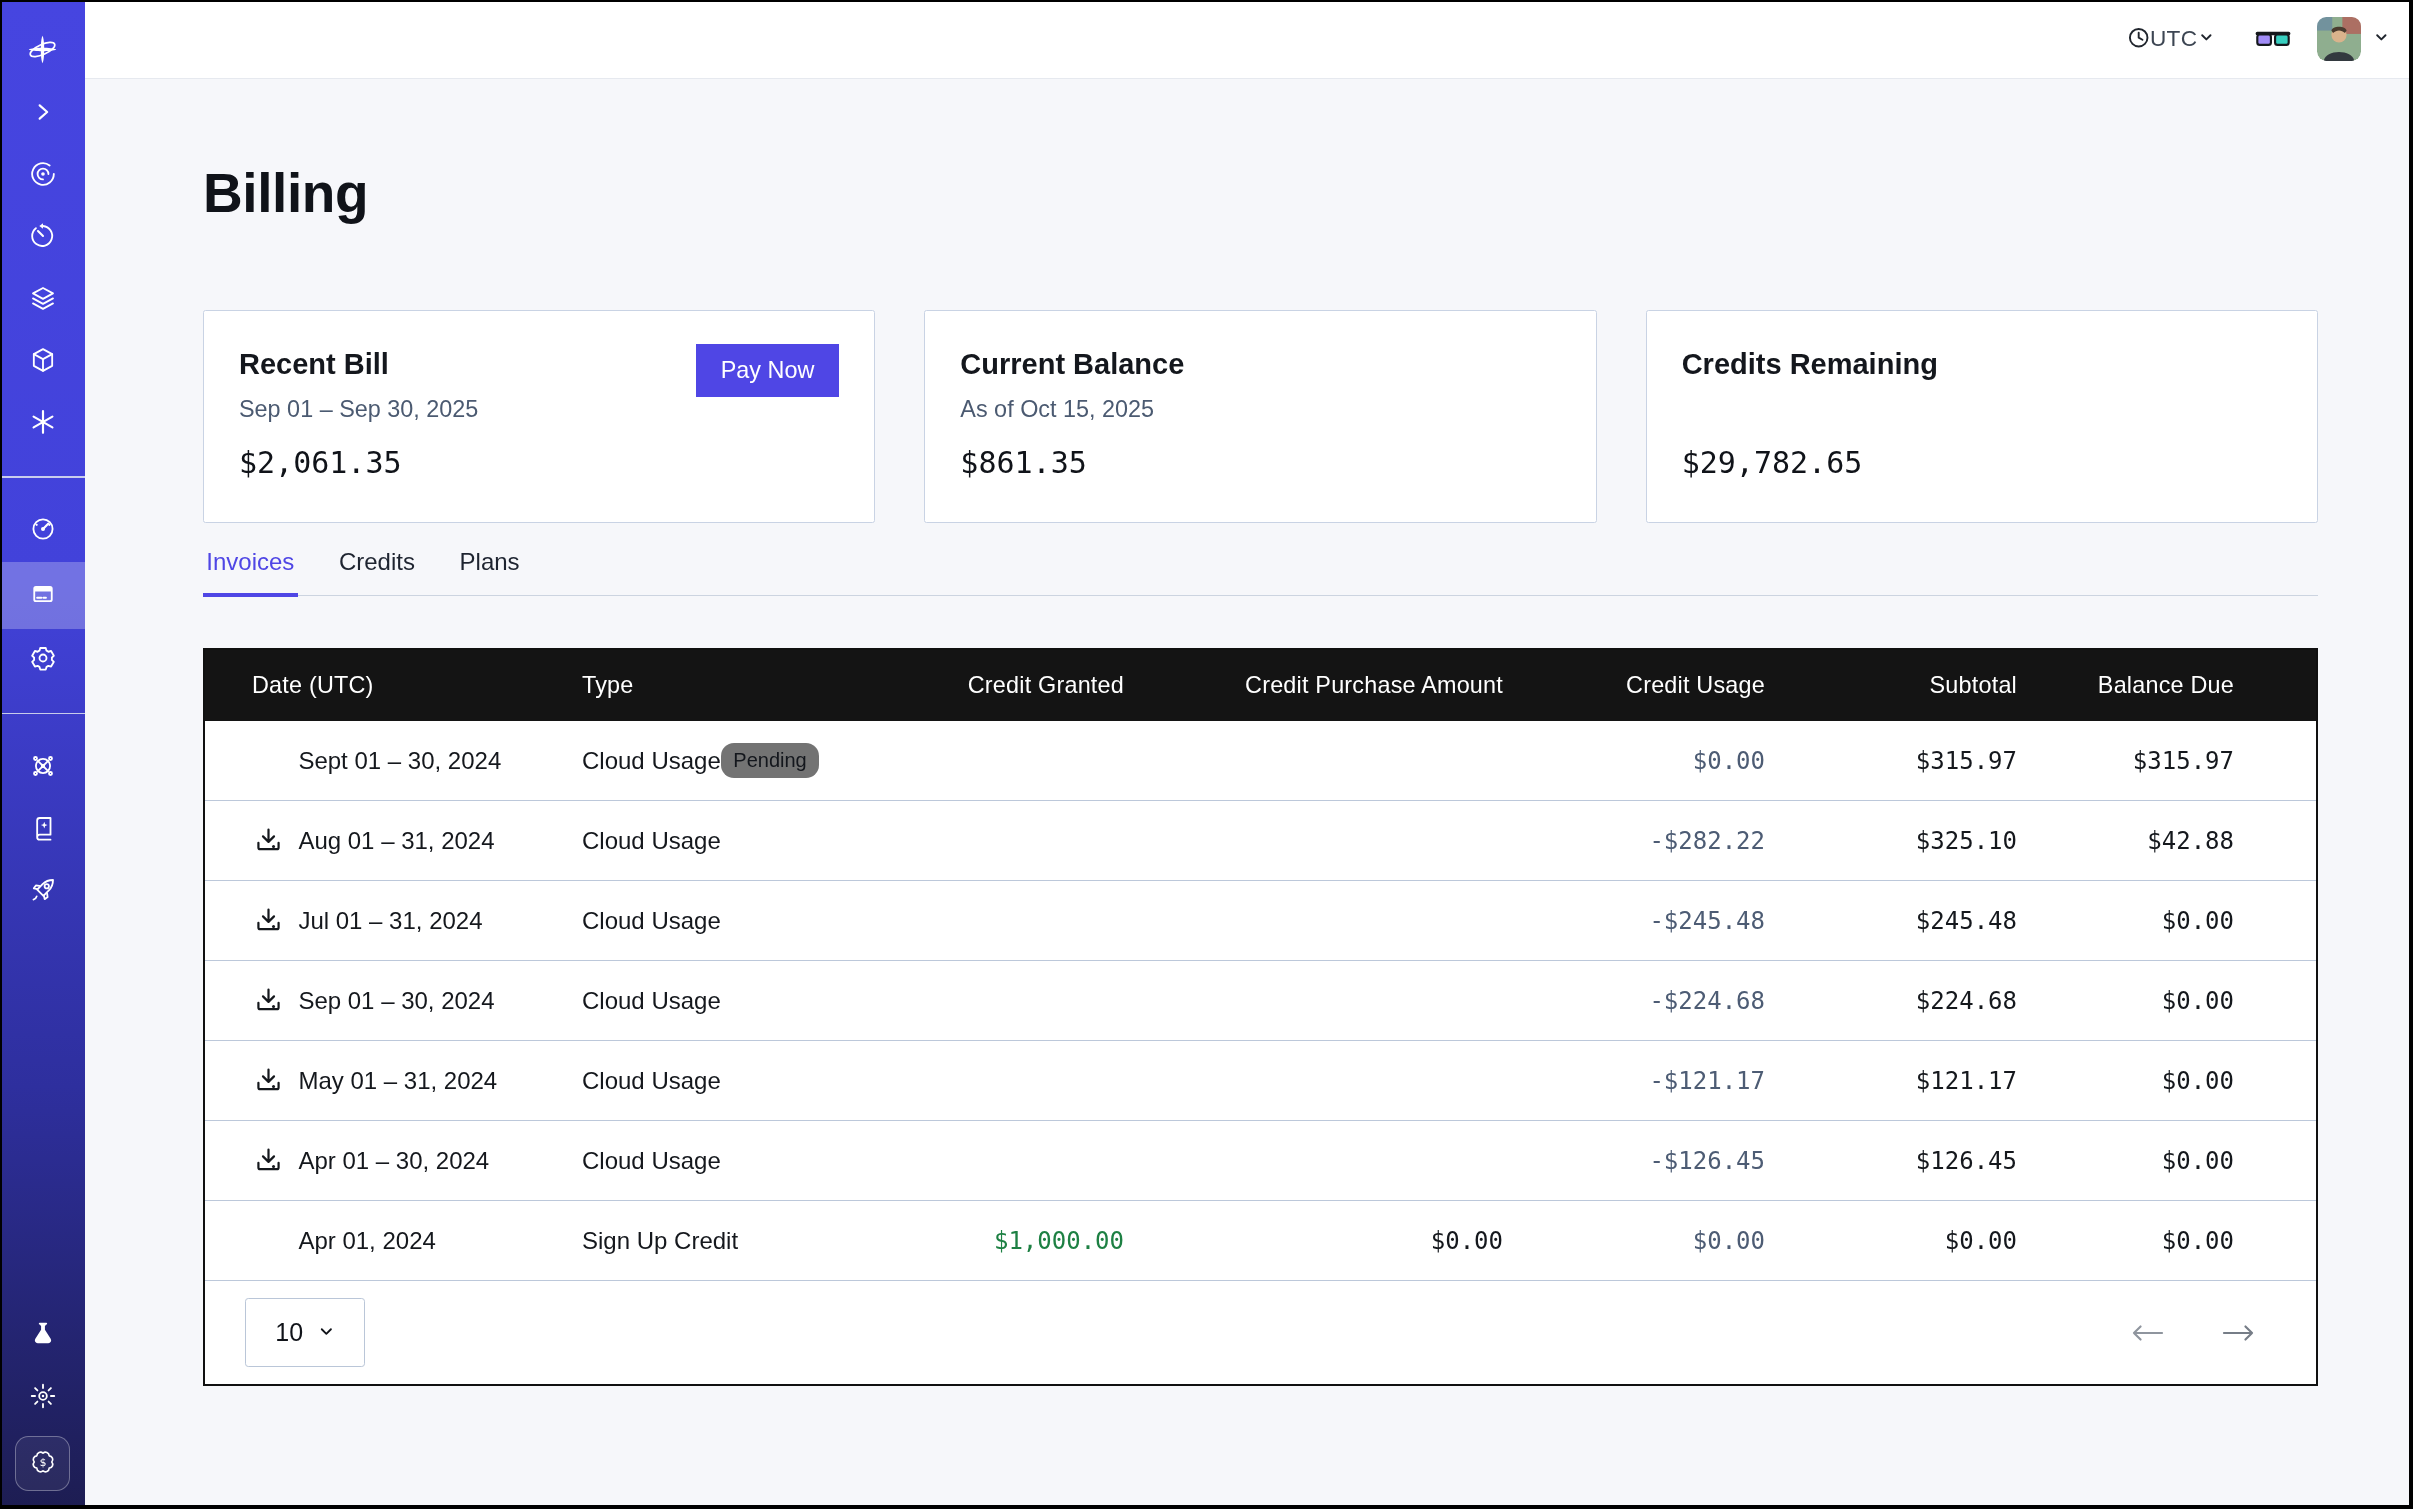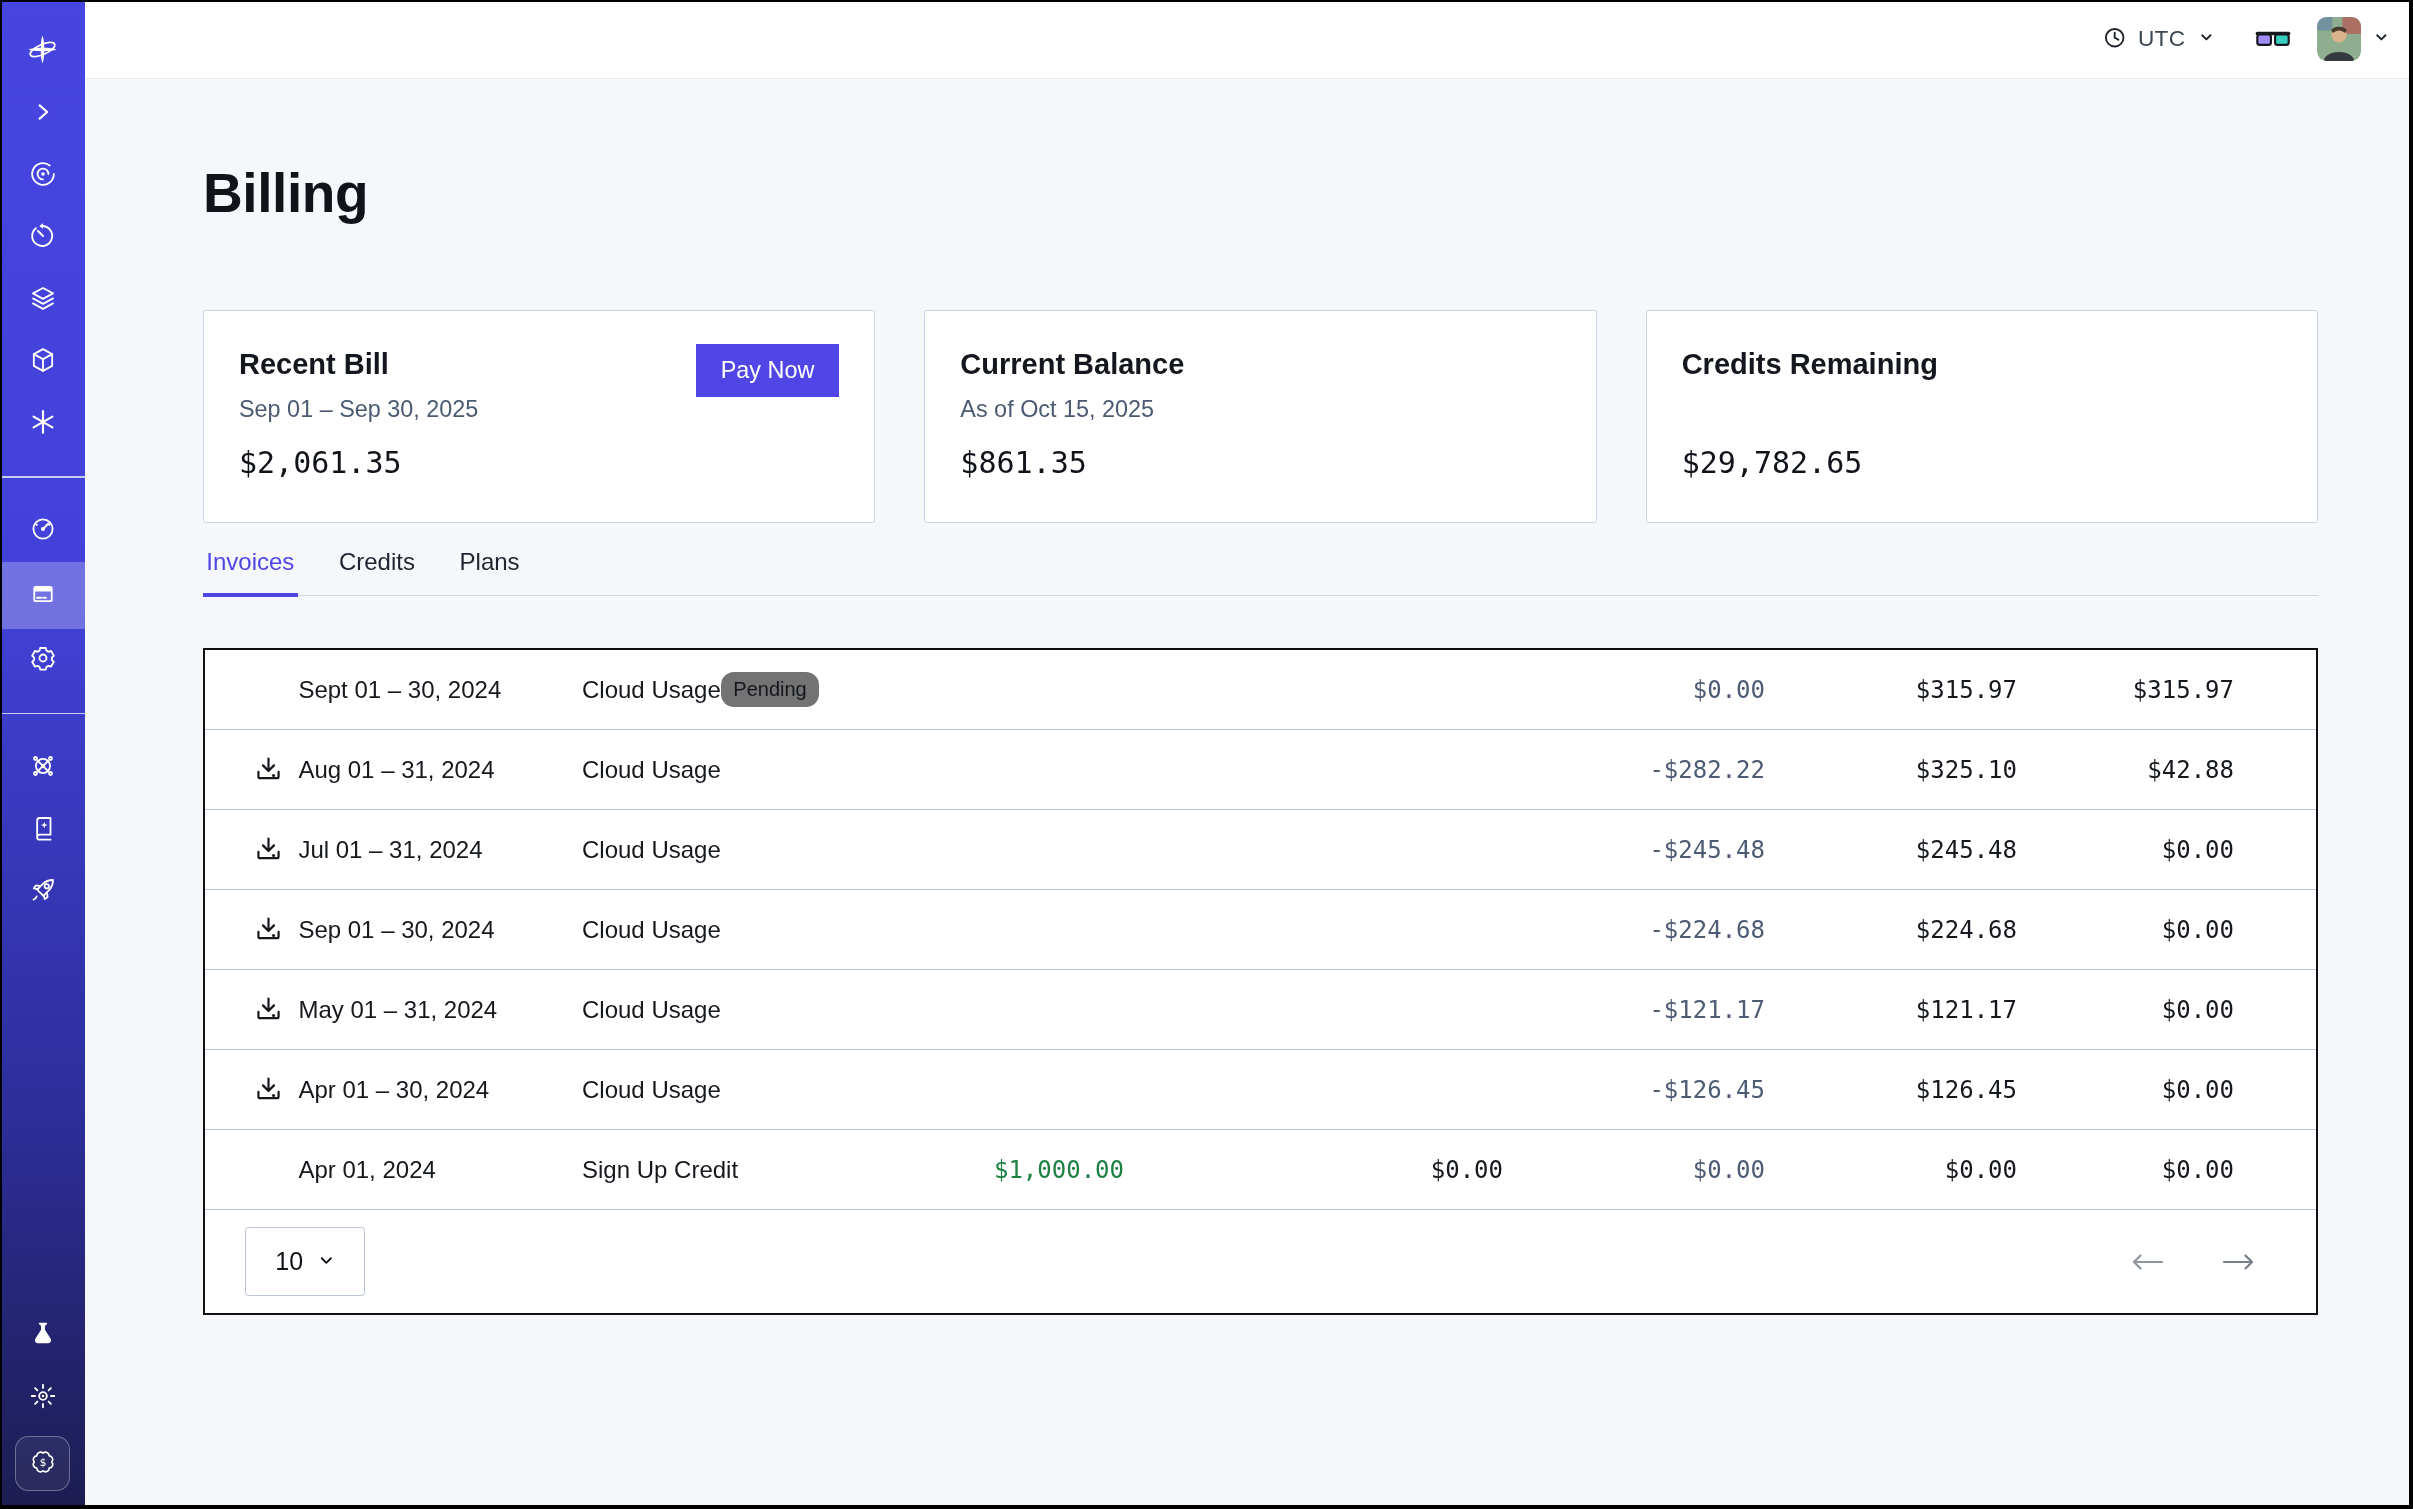--- a/index.html
+++ b/index.html
@@ -17,21 +17,21 @@
   .side-div { height:1.7px; width:100%; background:rgba(224,229,240,0.85); margin:22px 0; }
   .side-bottom { margin-top:auto; padding-bottom:18.4px; display:flex; flex-direction:column; align-items:center; }
   .dollar-btn { width:55px; height:55px; margin-top:6.7px; border-radius:13.4px; border:1.7px solid rgba(255,255,255,0.32);
                 background:rgba(255,255,255,0.06); display:flex; align-items:center; justify-content:center; cursor:pointer; }
   .sidebar svg { stroke:#fff; fill:none; stroke-width:2.2; stroke-linecap:round; stroke-linejoin:round; }
 
   
   .topbar { position:absolute; left:85px; right:0; top:0; height:79px; background:#fff;
             border-bottom:1.7px solid #e6e9ef; display:flex; align-items:center; justify-content:flex-end;
             padding-right:23.4px; gap:0; z-index:4; }
-  .tz { display:flex; align-items:center; gap:12px; cursor:pointer; }
+  .tz { display:flex; align-items:center; gap:0; cursor:pointer; }
   .tz-label { font-size:22.6px; color:#3d4653; font-weight:500; letter-spacing:0.4px; }
   .top-gap-lg { width:40px; } .top-gap-md { width:25px; }
   .avatar-wrap { display:flex; align-items:center; gap:11.7px; cursor:pointer; }
   .avatar { width:44px; height:44px; border-radius:9.2px; overflow:hidden; display:block; }
   .topbar svg.ln { stroke:#20252d; fill:none; stroke-width:2.3; stroke-linecap:round; stroke-linejoin:round; }
 
   
   .main { position:absolute; left:85px; top:79px; right:0; bottom:0; background:#f6f7fa;
           padding:0 95px 0 118px; overflow:hidden; }
   h1.page-title { margin-top:82px; font-size:55px; font-weight:600; letter-spacing:-0.4px; color:#101319; }
@@ -263,20 +263,31 @@
     </div>
   </section>
 
   <nav class="tabs" id="tabs">
       <div class="tab active">Invoices</div>
       <div class="tab">Credits</div>
       <div class="tab">Plans</div>
     </nav>
 
   <section class="tablebox">
+    <div class="thead" id="thead">
+        <div class="hc cl c1">
+          <span>Date (UTC)</span>
+        </div>
+        <div class="hc cl c2">Type</div>
+        <div class="hc cr c3">Credit Granted</div>
+        <div class="hc cr c4">Credit Purchase Amount</div>
+        <div class="hc cr c5">Credit Usage</div>
+        <div class="hc cr c6">Subtotal</div>
+        <div class="hc cr c7">Balance Due</div>
+      </div>
     <div id="tbody">
         <div class="row">
           <div class="c1">
             <span class="dl-spacer"></span>
             <span class="date-txt">Sept 01 – 30, 2024</span>
           </div>
           <div class="type-cell c2">
             <span>Cloud Usage</span>
             <span class="badge">Pending</span>
           </div>

